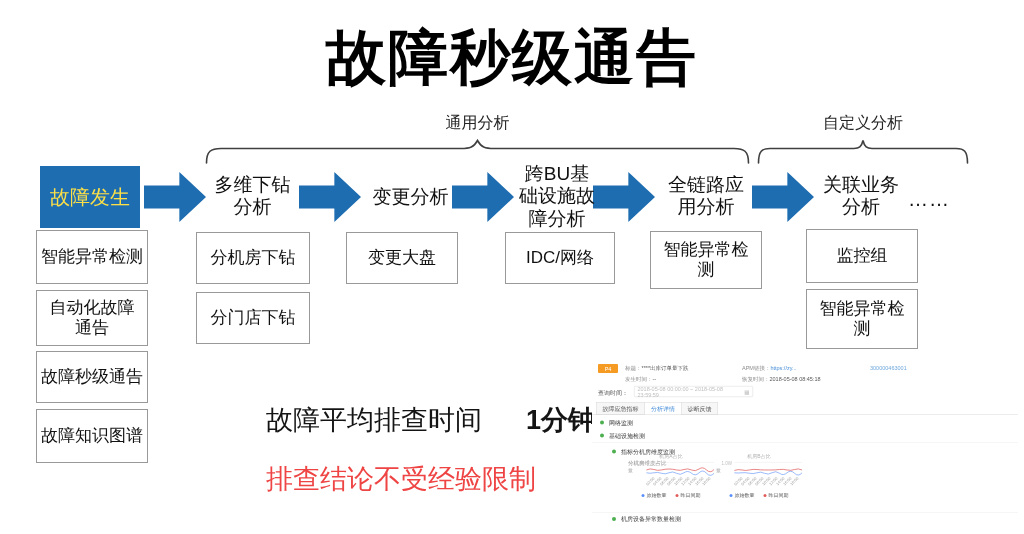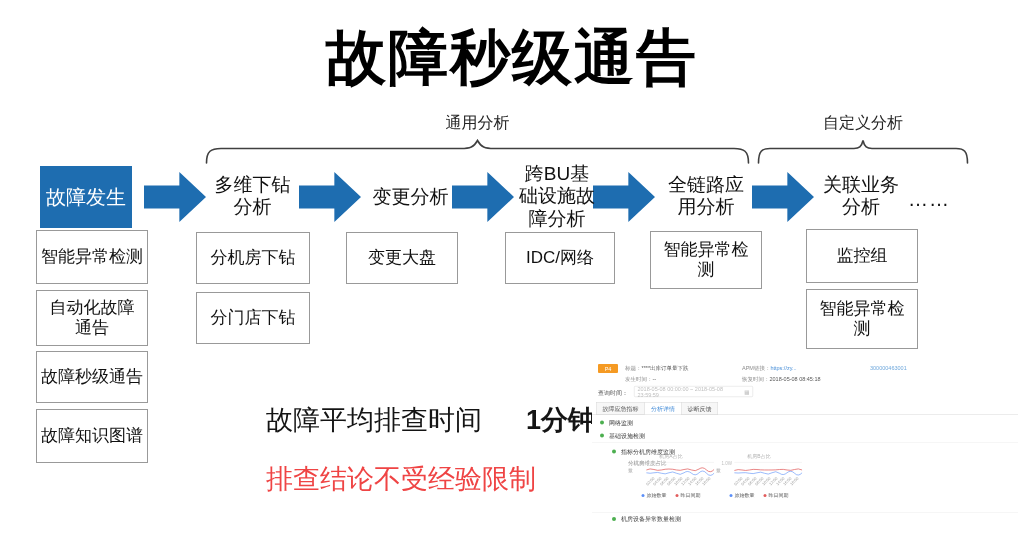--- a/index.html
+++ b/index.html
@@ -8,22 +8,22 @@
 
   .title{position:absolute;top:18px;left:0;width:100%;text-align:center;
          font-size:60px;font-weight:700;letter-spacing:2px;color:#000;}
 
   .brace-label{position:absolute;font-size:16px;color:#262626;text-align:center;}
   #brace1-label{left:205px;width:545px;top:113px;}
   #brace2-label{left:757px;width:212px;top:113px;}
   svg.brace{position:absolute;top:139px;}
   #brace1{left:205px;} #brace2{left:757px;}
 
-  .start-box{position:absolute;left:40px;top:166px;width:92px;height:62px;background:#1E6DB0;
-             color:#ffffff;display:flex;align-items:center;justify-content:center;font-size:20px;}
+  .start-box{position:absolute;left:40px;top:166px;width:100px;height:62px;background:#1E6DB0;
+             color:#fde047;display:flex;align-items:center;justify-content:center;font-size:20px;}
 
   .arrow{position:absolute;top:172px;width:62px;height:50px;background:#1E6DB0;
          clip-path:polygon(0 27%,57% 27%,57% 0,100% 50%,57% 100%,57% 73%,0 73%);}
   #arrow1{left:144px}#arrow2{left:299px}#arrow3{left:452px}#arrow4{left:593px}#arrow5{left:752px}
 
   .step{position:absolute;font-size:19px;line-height:1.18;text-align:center;white-space:pre-line;color:#111;}
   #step1{left:205px;width:95px;top:174px}
   #step2{left:363px;width:95px;top:186px}
   #step3{left:517px;width:80px;top:163px}
   #step4{left:660px;width:92px;top:174px}

